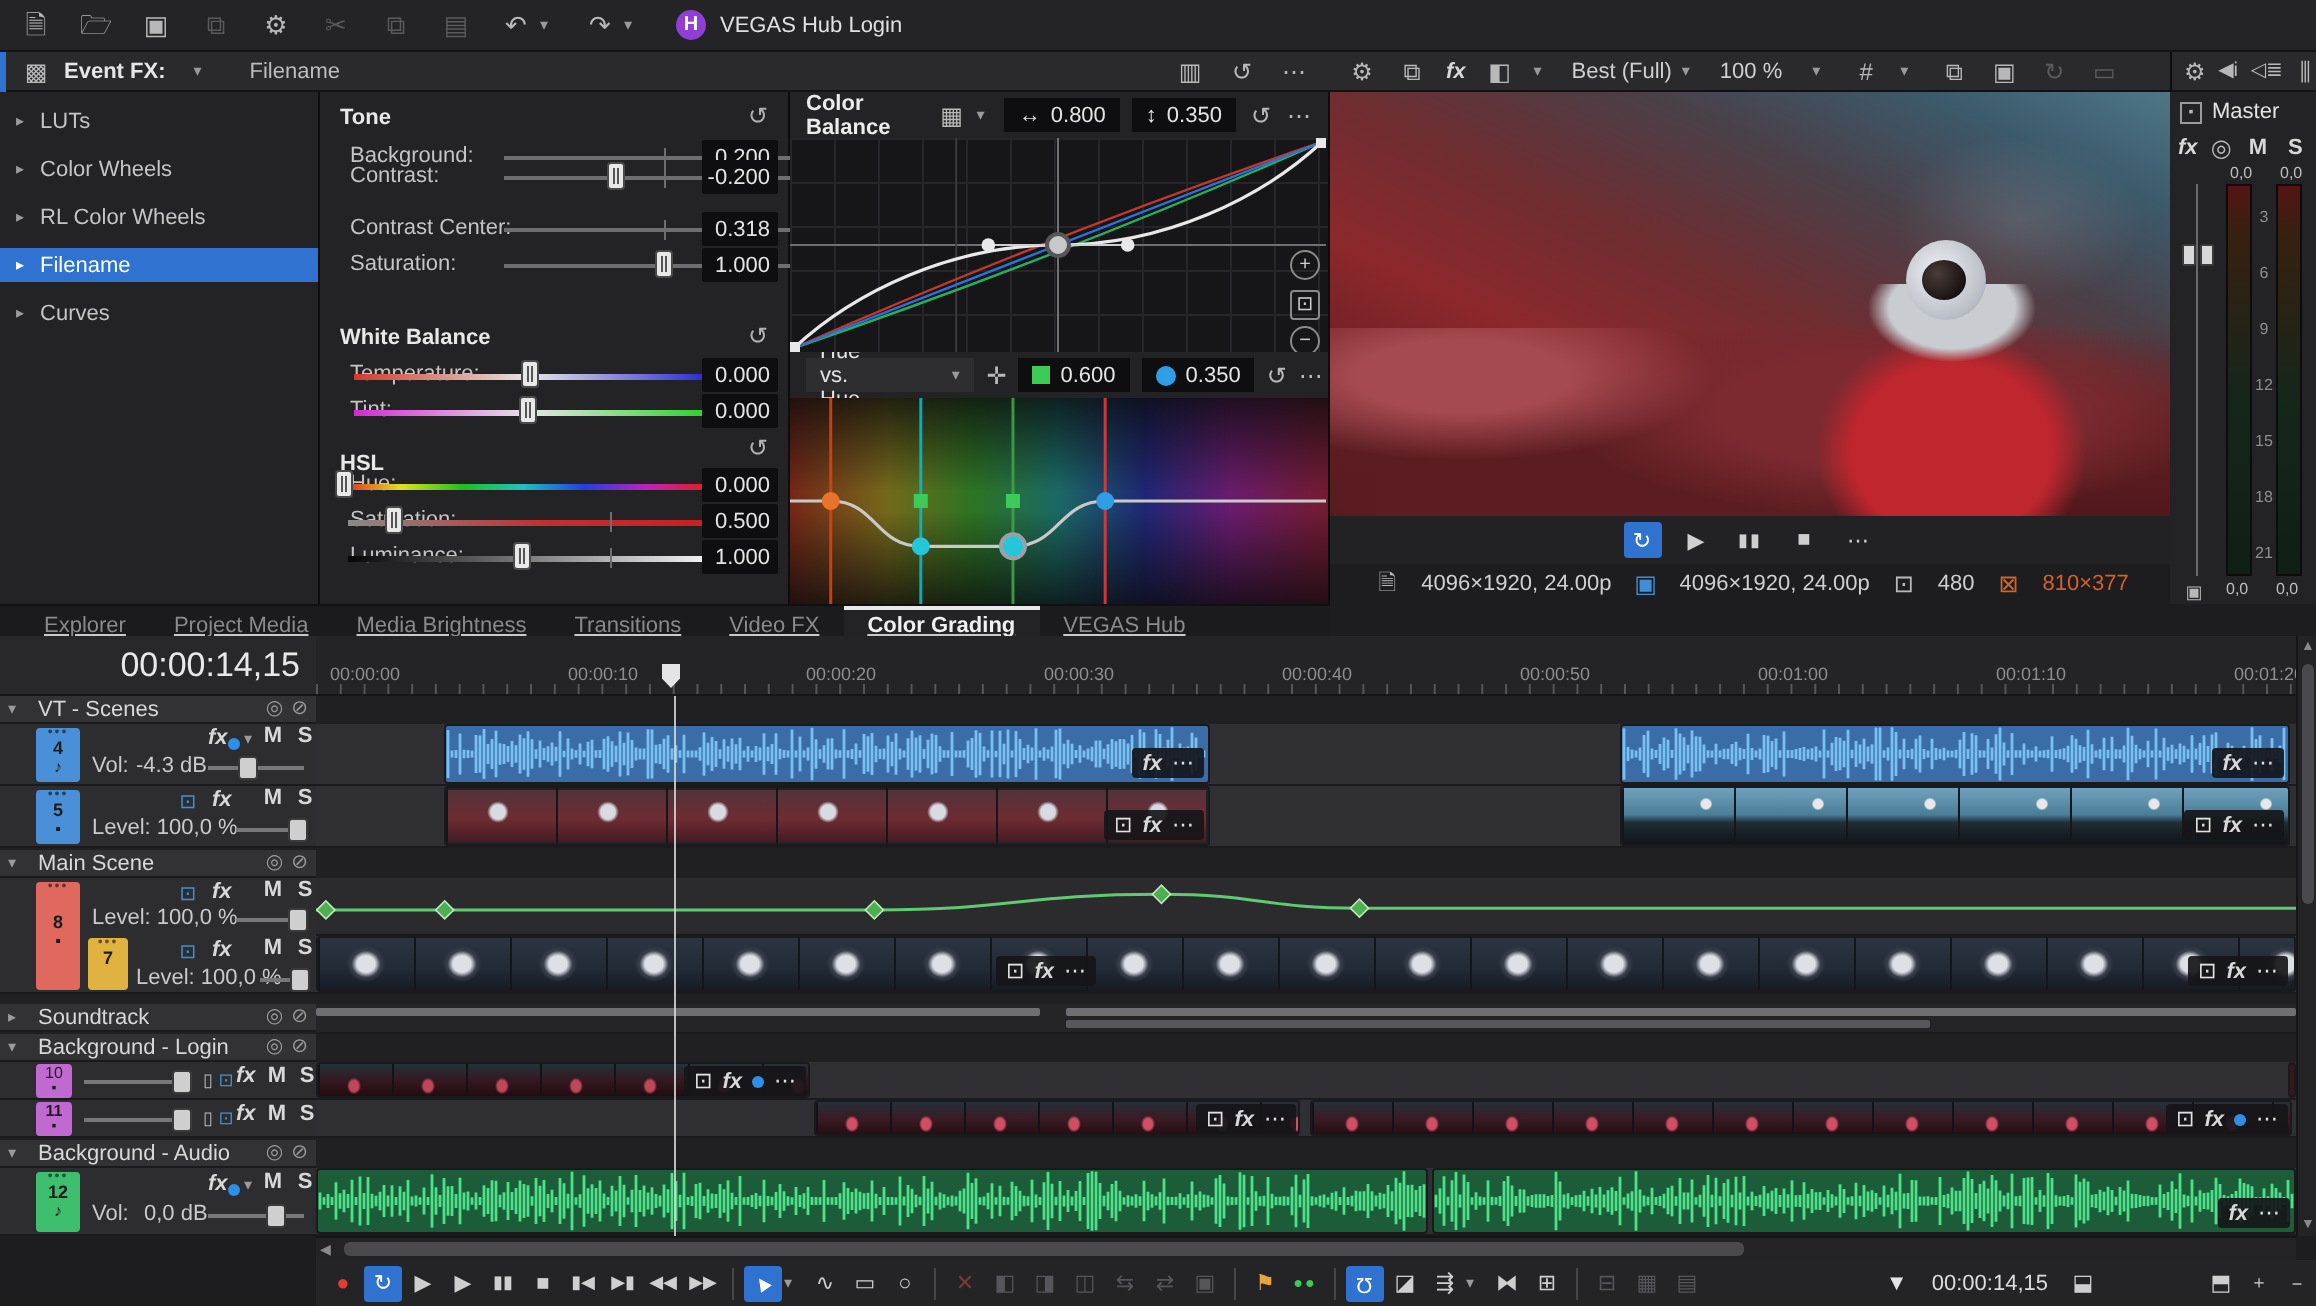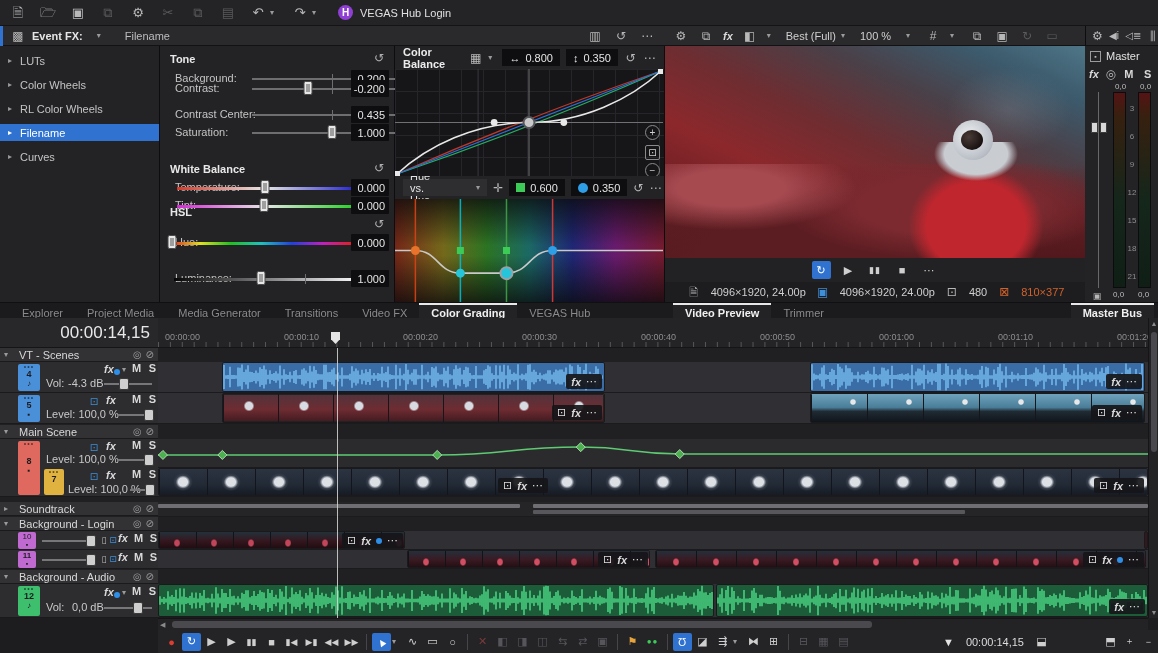--- a/index.html
+++ b/index.html
@@ -191,21 +191,21 @@
       <span class="strack" style="left:92px;width:160px"></span>
         <span class="stick" style="left:172px"></span>
       <span class="shandle" style="left:148px"></span>
       <span class="svalue">-0.200</span>
     </div>
     <div class="sliderrow" style="top:60px">
       <span class="slabel">Contrast Center:</span>
       <span class="strack" style="left:92px;width:160px"></span>
         <span class="stick" style="left:172px"></span>
       <span class="shandle" style="left:203px"></span>
-      <span class="svalue">0.435</span>
+      <span class="svalue">0.318</span>
     </div>
     <div class="sliderrow" style="top:78px">
       <span class="slabel">Saturation:</span>
       <span class="strack" style="left:92px;width:160px"></span>
         <span class="stick" style="left:172px"></span>
       <span class="shandle" style="left:172px"></span>
       <span class="svalue">1.000</span>
     </div>
 
     <div class="abs sechdr" style="left:10px; top:117px">White Balance</div>
@@ -216,27 +216,34 @@
       <span class="shandle" style="left:105px"></span>
       <span class="svalue">0.000</span>
     </div>
     <div class="sliderrow" style="top:151px">
       <span class="slabel">Tint:</span>
       <span class="strack grad" style="left:17px;width:176px;background:linear-gradient(90deg,#d22ad2,#e6e6e6 50%,#2ad22a)"></span>
       <span class="shandle" style="left:104px"></span>
       <span class="svalue">0.000</span>
     </div>
 
-    <div class="abs sechdr" style="left:10px; top:160px">HSL</div>
+    <div class="abs sechdr" style="left:10px; top:180px">HSL</div>
     <span class="reseticon" style="top:171px">↺</span>
     <div class="sliderrow" style="top:188px">
       <span class="slabel">Hue:</span>
       <span class="strack grad" style="left:10px;width:183px;background:linear-gradient(90deg,#e02020,#e0e020,#20c020,#20c0c0,#2040e0,#c020c0,#e02020)"></span>
       <span class="shandle" style="left:12px"></span>
       <span class="svalue">0.000</span>
+    </div>
+    <div class="sliderrow" style="top:206px">
+      <span class="slabel">Saturation:</span>
+      <span class="strack grad" style="left:14px;width:179px;background:linear-gradient(90deg,#8a8a8a,#c03030 55%,#c82020)"></span>
+      <span class="stick" style="left:145px"></span>
+      <span class="shandle" style="left:37px"></span>
+      <span class="svalue">0.500</span>
     </div>
     <div class="sliderrow" style="top:224px">
       <span class="slabel">Luminance:</span>
       <span class="strack grad" style="left:14px;width:179px;background:linear-gradient(90deg,#060606,#f2f2f2)"></span>
       <span class="stick" style="left:145px"></span>
       <span class="shandle" style="left:101px"></span>
       <span class="svalue">1.000</span>
     </div>
   </div>
 
@@ -378,30 +385,25 @@
     <span class="mnum" style="left:40px; top:198px">18</span>
     <span class="mnum" style="left:40px; top:226px">21</span>
     <span class="icon" style="position:absolute; left:4px; top:242px; font-size:9px">▣</span>
     <div class="abs" style="left:28px; top:244px; font-size:8px; color:#bdbdbd">0,0</div>
     <div class="abs" style="left:53px; top:244px; font-size:8px; color:#bdbdbd">0,0</div>
   </div>
 
   <div class="abs tabbar" style="left:0; top:302px; width:665px; height:16px; padding-left:10px">
     <span class="tab">Explorer</span>
     <span class="tab">Project Media</span>
-    <span class="tab">Media Generator</span>
+    <span class="tab">Media Brightness</span>
     <span class="tab">Transitions</span>
     <span class="tab">Video FX</span>
     <span class="tab active">Color Grading</span>
     <span class="tab">VEGAS Hub</span>
-  </div>
-  <div class="abs tabbar" style="left:665px; top:302px; width:493px; height:16px; padding-left:8px">
-    <span class="tab active">Video Preview</span>
-    <span class="tab">Trimmer</span>
-    <span class="tab active" style="margin-left:auto; margin-right:4px">Master Bus</span>
   </div>
 
   <div class="abs" style="left:0; top:318px; width:158px; height:30px; background:#28282b; border-bottom:1px solid #151517; display:flex; align-items:center; justify-content:flex-end; padding-right:8px">
     <span style="font-size:17px; color:#e8e8e8">00:00:14,15</span>
   </div>
   <div class="abs" style="left:158px; top:318px; width:990px; height:30px; background:#242427; border-bottom:1px solid #151517; overflow:hidden">
     <span class="ruler-lbl" style="left:7px">00:00:00</span>
     <span class="ruler-lbl" style="left:126px">00:00:10</span>
     <span class="ruler-lbl" style="left:245px">00:00:20</span>
     <span class="ruler-lbl" style="left:364px">00:00:30</span>

